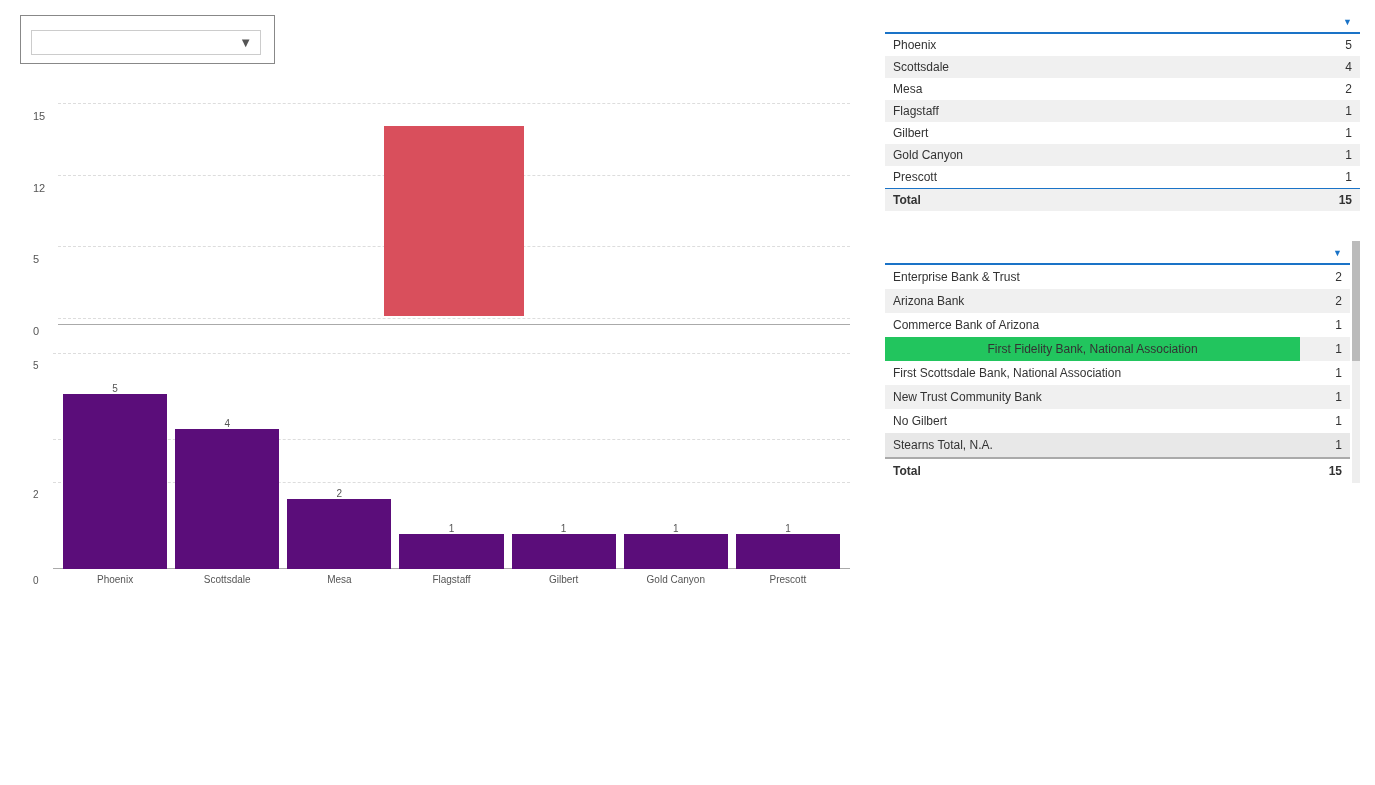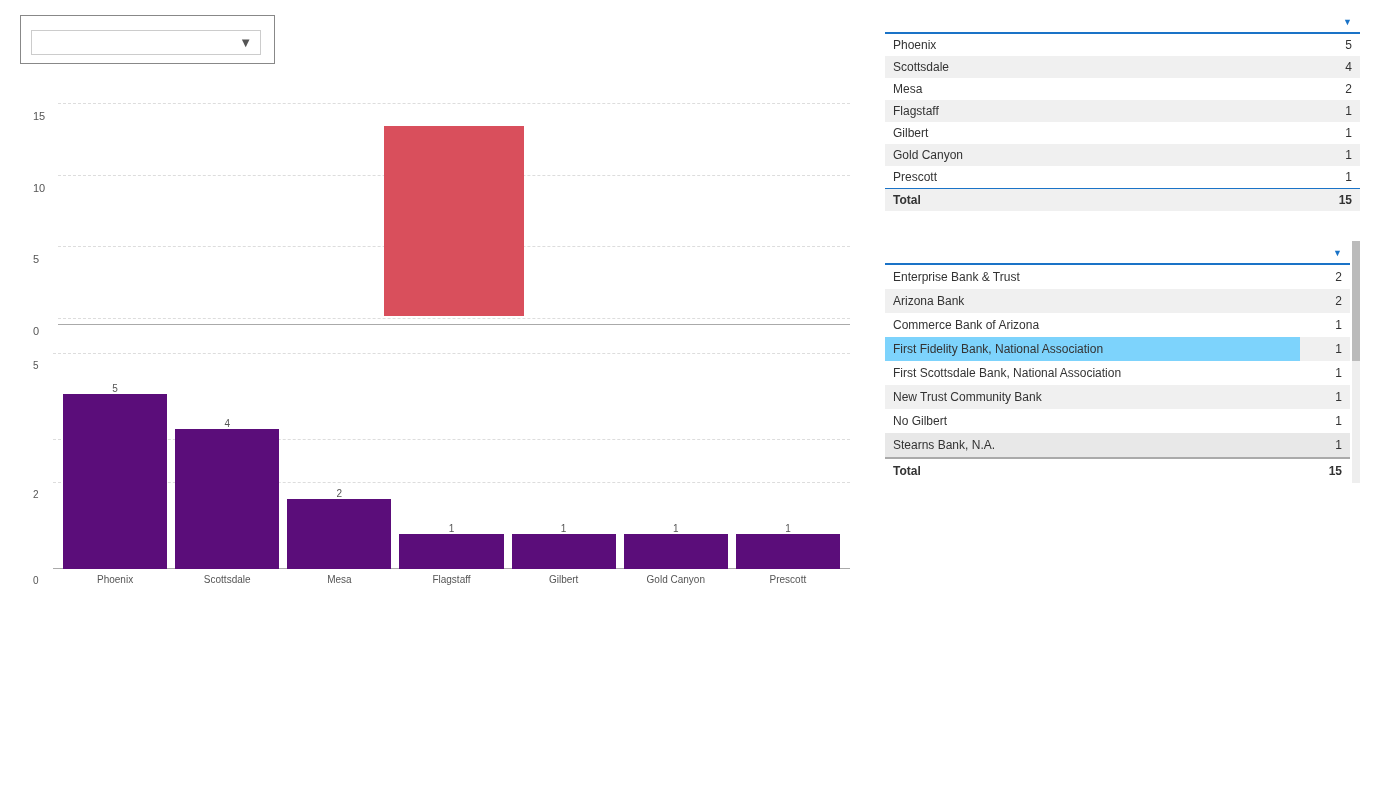--- a/index.html
+++ b/index.html
@@ -99,21 +99,21 @@
       <div class="section-title"></div>
       <div class="state-chart-area">
         <div class="y-axis-label"></div>
         <div class="state-chart">
 
           <div class="y-grid">
             <div class="y-gridline" style="bottom: 100%;">
               <span class="y-tick">15</span>
             </div>
             <div class="y-gridline" style="bottom: 66.7%;">
-              <span class="y-tick">10</span>
+              <span class="y-tick">12</span>
             </div>
             <div class="y-gridline" style="bottom: 33.3%;">
               <span class="y-tick">5</span>
             </div>
             <div class="y-gridline" style="bottom: 0%;">
               <span class="y-tick">0</span>
             </div>
           </div>
 
           <div style="position: absolute; left: 30px; right: 0; bottom: 25px; top: 0; display: flex; justify-content: center; align-items: flex-end;">
@@ -270,37 +270,37 @@
             </tr>
             <tr>
               <td style="background:#f0f0f0;">Arizona Bank</td>
               <td class="right" style="background:#f0f0f0;">2</td>
             </tr>
             <tr>
               <td style="">Commerce Bank of Arizona</td>
               <td class="right" style="">1</td>
             </tr>
             <tr>
-              <td style="background:#7dd3fc;">First Fidelity Bank, National Association</td>
+              <td style="background:#22c55e;text-align:center;">First Fidelity Bank, National Association</td>
               <td class="right" style="background:#f0f0f0;">1</td>
             </tr>
             <tr>
               <td style="">First Scottsdale Bank, National Association</td>
               <td class="right" style="">1</td>
             </tr>
             <tr>
               <td style="background:#f0f0f0;">New Trust Community Bank</td>
               <td class="right" style="background:#f0f0f0;">1</td>
             </tr>
             <tr>
               <td style="">No Gilbert</td>
               <td class="right" style="">1</td>
             </tr>
             <tr>
-              <td style="background:#f0f0f0;background:#e8e8e8; border-bottom: 2px solid #aaa;">Stearns Bank, N.A.</td>
+              <td style="background:#f0f0f0;background:#e8e8e8; border-bottom: 2px solid #aaa;">Stearns Total, N.A.</td>
               <td class="right" style="background:#f0f0f0;background:#e8e8e8; border-bottom: 2px solid #aaa;">1</td>
             </tr>
             <tr class="total">
               <td>Total</td>
               <td class="right">15</td>
             </tr>
           </tbody>
       </table>
       <div class="inst-scrollbar">
         <div class="inst-scrollbar-thumb"></div>

